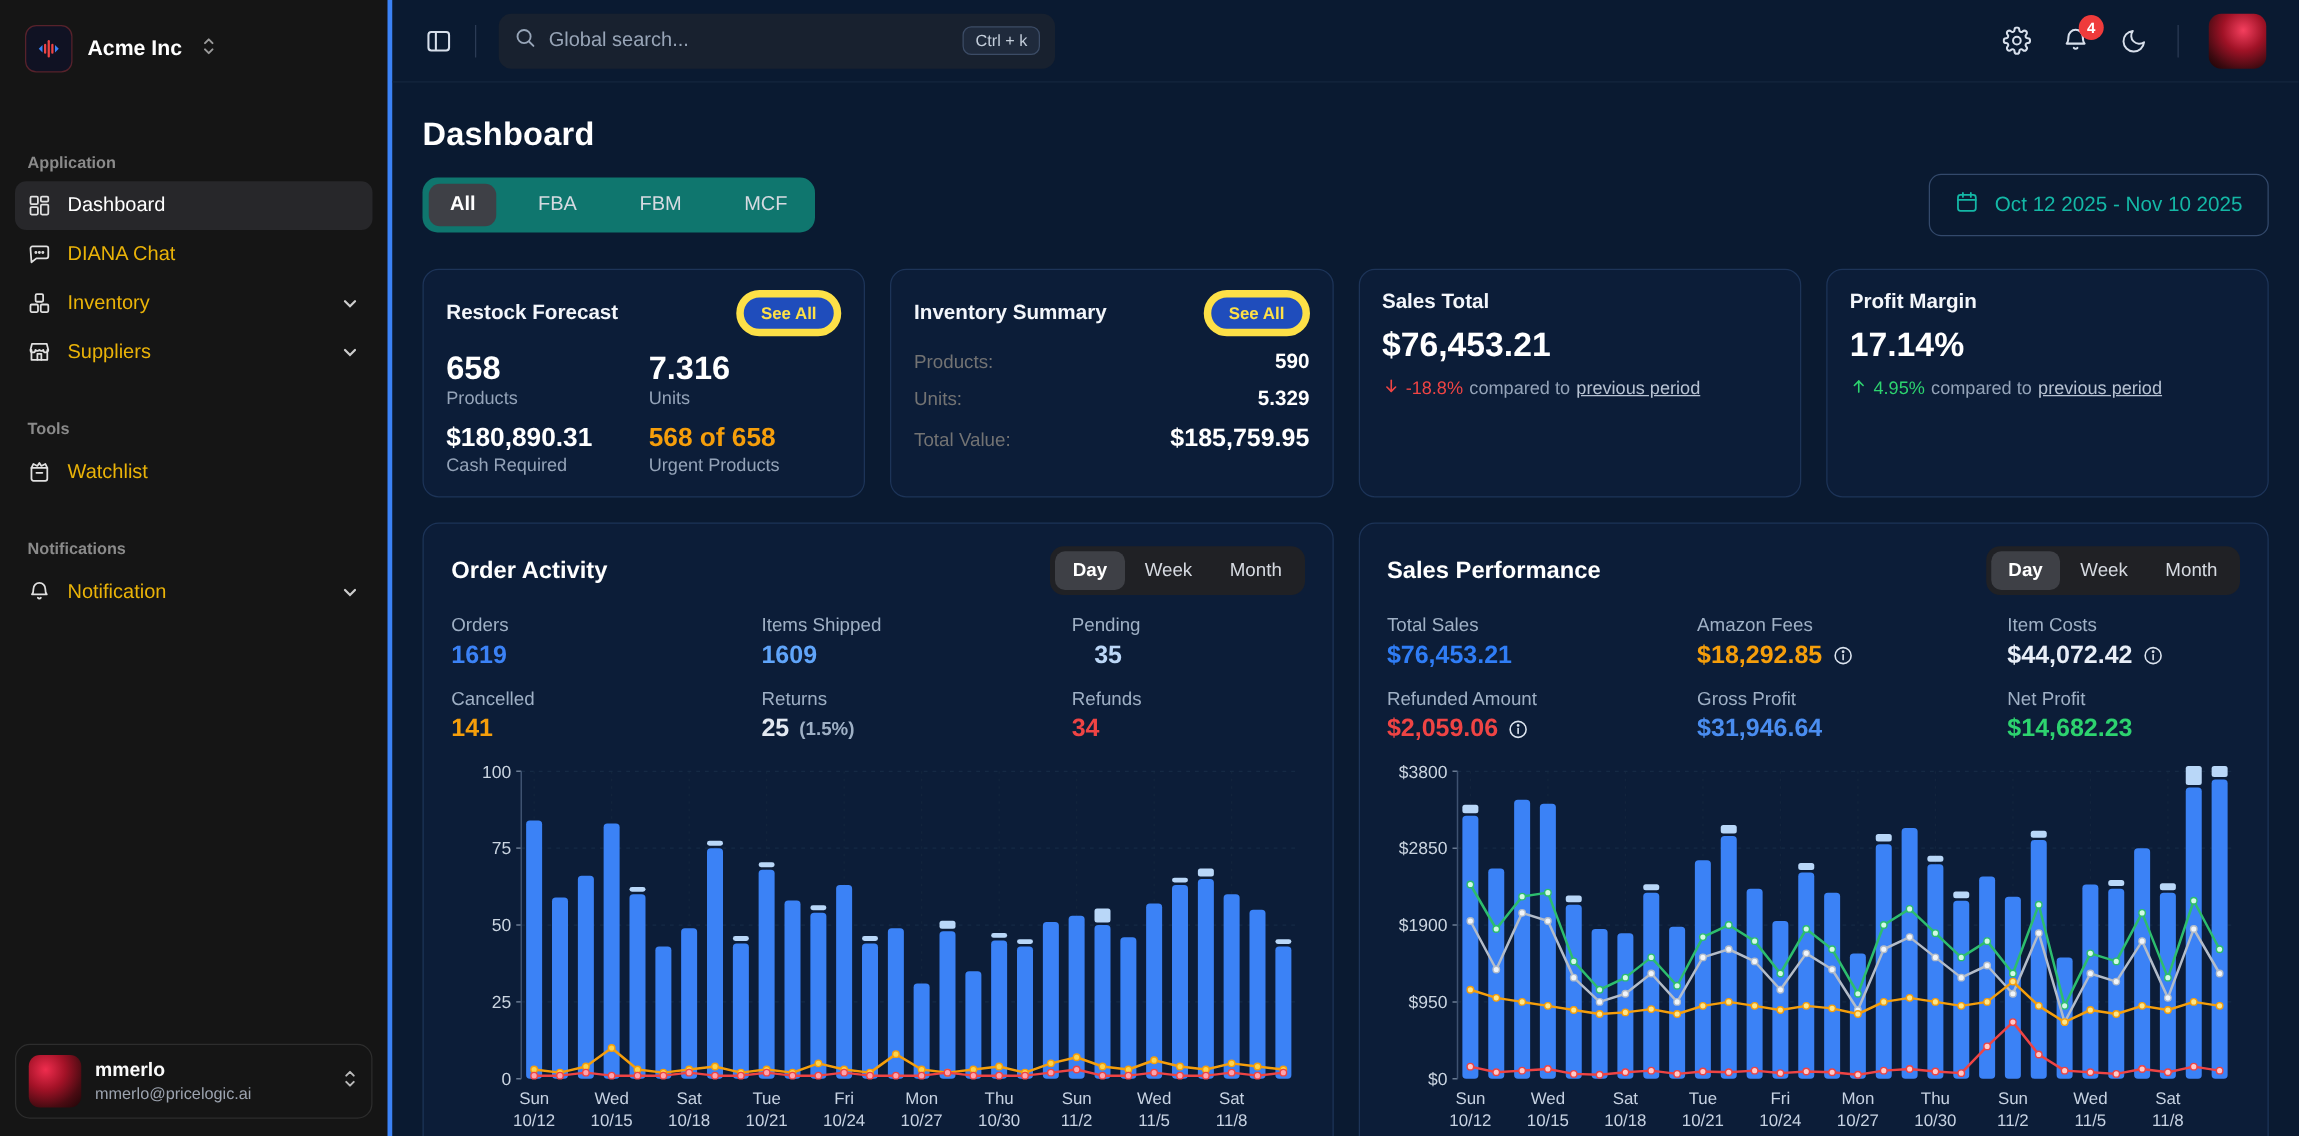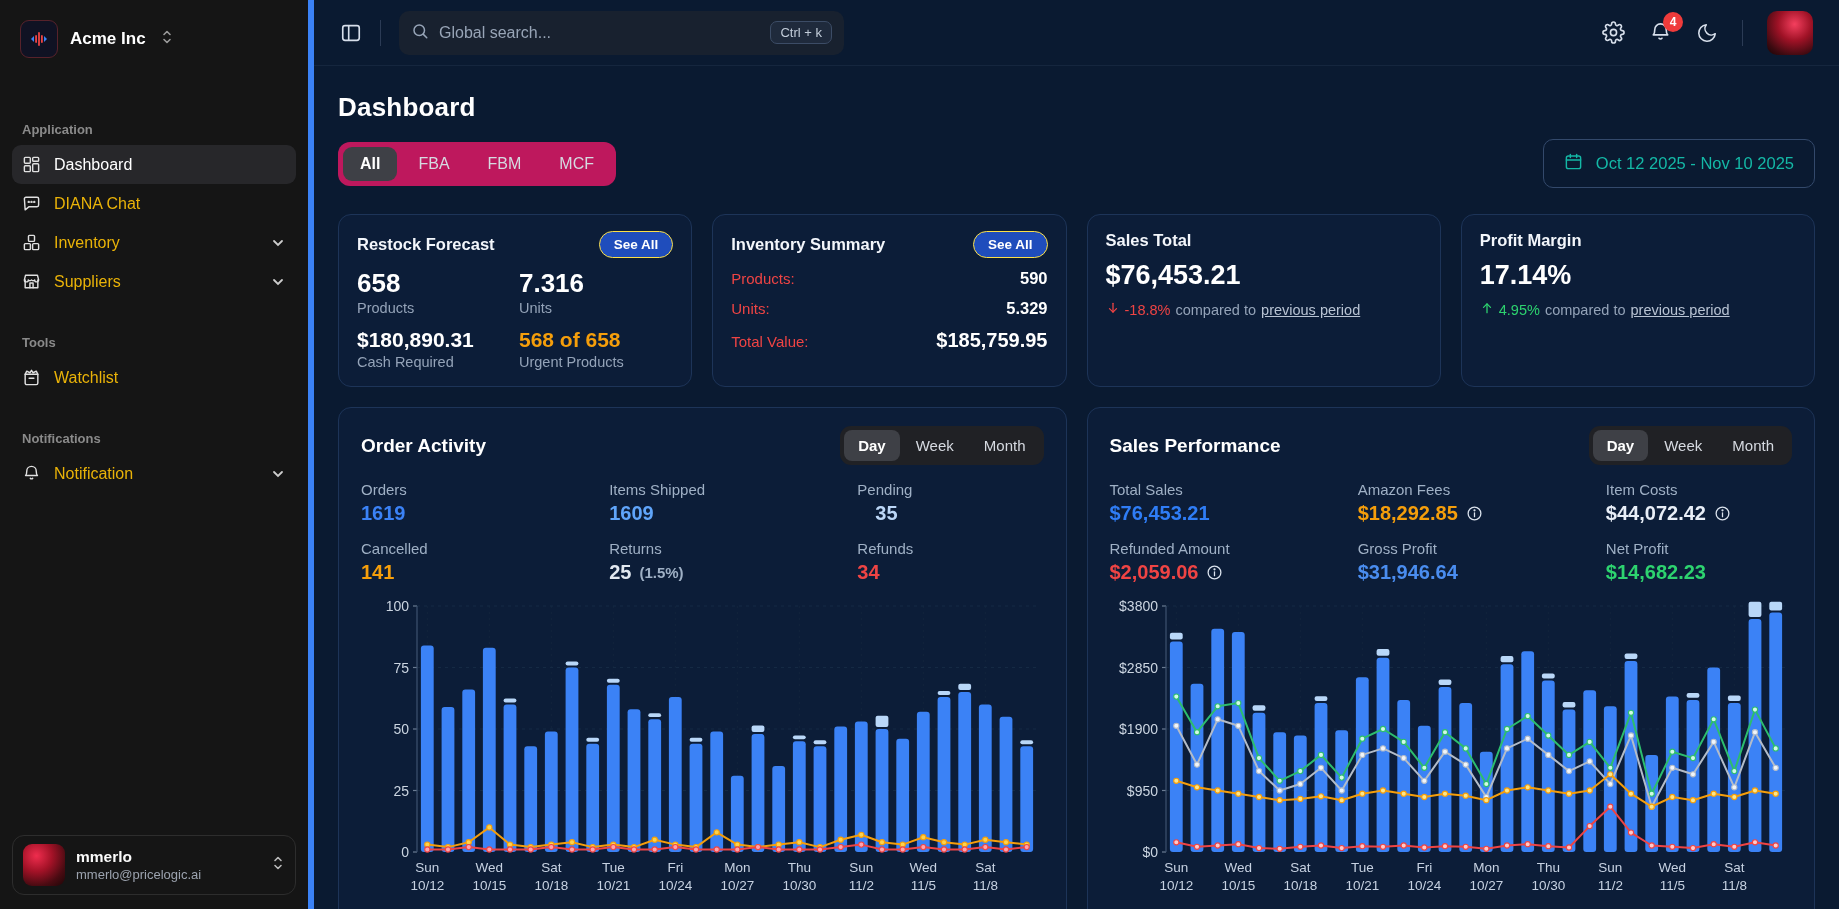--- a/index.html
+++ b/index.html
@@ -1,21 +1,21 @@
 <!DOCTYPE html>
 <html><head>
 <meta charset="utf-8">
 <style>
   * { box-sizing: border-box; margin: 0; padding: 0; }
   html,body { width:1839px; height:909px; overflow:hidden; }
   body { font-family:"Liberation Sans", sans-serif; background:#0a1a31; color:#e8eef7; }
   .app { display:flex; width:1839px; height:909px; }
 
   
-  .sidebar { width:314px; min-width:314px; background:#151515; border-right:6px solid #3b82f6;
+  .sidebar { width:314px; min-width:314px; background:#151515; border-right:4px solid #3b82f6;
              display:flex; flex-direction:column; padding:14px 12px 14px; color:#e4e4e4; }
   .brand { display:flex; align-items:center; gap:12px; padding:6px 8px; border-radius:8px; }
   .brand-logo { width:38px; height:38px; border-radius:9px; background:#101223; border:1px solid #57222b;
                 display:flex; align-items:center; justify-content:center; }
   .brand-name { font-size:17px; font-weight:700; color:#fff; }
   .brand .chevs { margin-left:2px; color:#9a9a9a; }
   .section-label { font-size:13px; font-weight:600; color:#8a8a8a; margin:10px 10px 8px; }
   .section-label.first { margin-top:58px; }
   .nav-item { display:flex; align-items:center; gap:13px; padding:10px 10px; border-radius:9px;
               font-size:16px; color:#eab308; cursor:default; }
@@ -48,41 +48,41 @@
   .top-actions { margin-left:auto; display:flex; align-items:center; gap:24px; }
   .bell-wrap { position:relative; display:flex; }
   .badge { position:absolute; top:-9px; right:-11px; background:#ef3b3b; color:#fff; font-size:12px; font-weight:700;
            min-width:20px; height:20px; border-radius:10px; display:flex; align-items:center; justify-content:center; padding:0 5px; }
   .avatar-top { width:46px; height:44px; border-radius:10px;
      background: radial-gradient(circle at 60% 30%, #f43f5e 0%, #9f1226 40%, #3c0a10 78%, #160405 100%); }
 
   .content { padding:26px 24px 0; }
   .page-title { font-size:26px; font-weight:800; letter-spacing:.2px; color:#fff; }
   .controls-row { display:flex; align-items:center; justify-content:space-between; margin-top:16px; }
-  .tabs { background:#be185d; border-radius:12px; padding:5px; display:flex; gap:4px; }
+  .tabs { background:#0f766e; border-radius:12px; padding:5px; display:flex; gap:16px; }
   .tab { padding:8px 17px; border-radius:9px; font-size:16px; color:#d6dae1; cursor:pointer; }
   .tab.active { background:#3e4046; color:#fff; font-weight:600; }
   .date-btn { display:flex; align-items:center; gap:13px; border:1px solid #33496b; border-radius:10px;
               padding:12px 20px; background:transparent; color:#14b8a6; font-size:16.5px; cursor:pointer;
               font-family:"Liberation Sans",sans-serif; }
 
   
   .cards-grid { display:grid; grid-template-columns:repeat(4,1fr); gap:20px; margin-top:26px; }
   .card { background:#0c1d38; border:1px solid #1d3458; border-radius:13px; padding:16px 18px; }
   .card-head { display:flex; align-items:center; justify-content:space-between; }
   .card-title { font-size:16.5px; font-weight:700; color:#f3f6fb; }
-  .pill { background:#1f4dbc; border:1px solid #fde047; color:#ffffff; font-size:13.5px; font-weight:600;
+  .pill { background:#1f4dbc; border:6px solid #fde047; color:#fde047; font-size:13.5px; font-weight:600;
           border-radius:999px; padding:5px 14px; cursor:pointer; font-family:"Liberation Sans",sans-serif; }
   .r2 { display:grid; grid-template-columns:1.05fr 1fr; row-gap:12px; margin-top:12px; }
   .big { font-size:26px; font-weight:800; color:#fff; line-height:1.05; }
   .mid { font-size:21px; font-weight:800; color:#fff; line-height:1.1; }
   .sub { font-size:14.5px; color:#94a3b8; margin-top:3px; }
   .orange { color:#f59e0b; }
   .kv { display:flex; justify-content:space-between; align-items:baseline; margin-top:11px; }
-  .kv .k { font-size:15px; color:#ef4444; }
+  .kv .k { font-size:15px; color:#737373; }
   .kv .v { font-size:16.5px; font-weight:700; color:#fff; }
   .kv .v.total { font-size:20px; font-weight:800; }
   .metric-value { font-size:27px; font-weight:800; color:#fff; margin-top:10px; }
   .delta-line { display:flex; align-items:center; gap:5px; margin-top:10px; font-size:14.5px; color:#94a3b8; }
   .delta-line .lnk { color:#b8c3d3; text-decoration:underline; cursor:pointer; }
   .red { color:#ef4444; } .green { color:#2dd36f; }
 
   
   .charts-grid { display:grid; grid-template-columns:1fr 1fr; gap:20px; margin-top:20px; }
   .chart-card { background:#0c1d38; border:1px solid #1d3458; border-radius:13px; padding:18px 22px; height:540px; overflow:hidden; }

